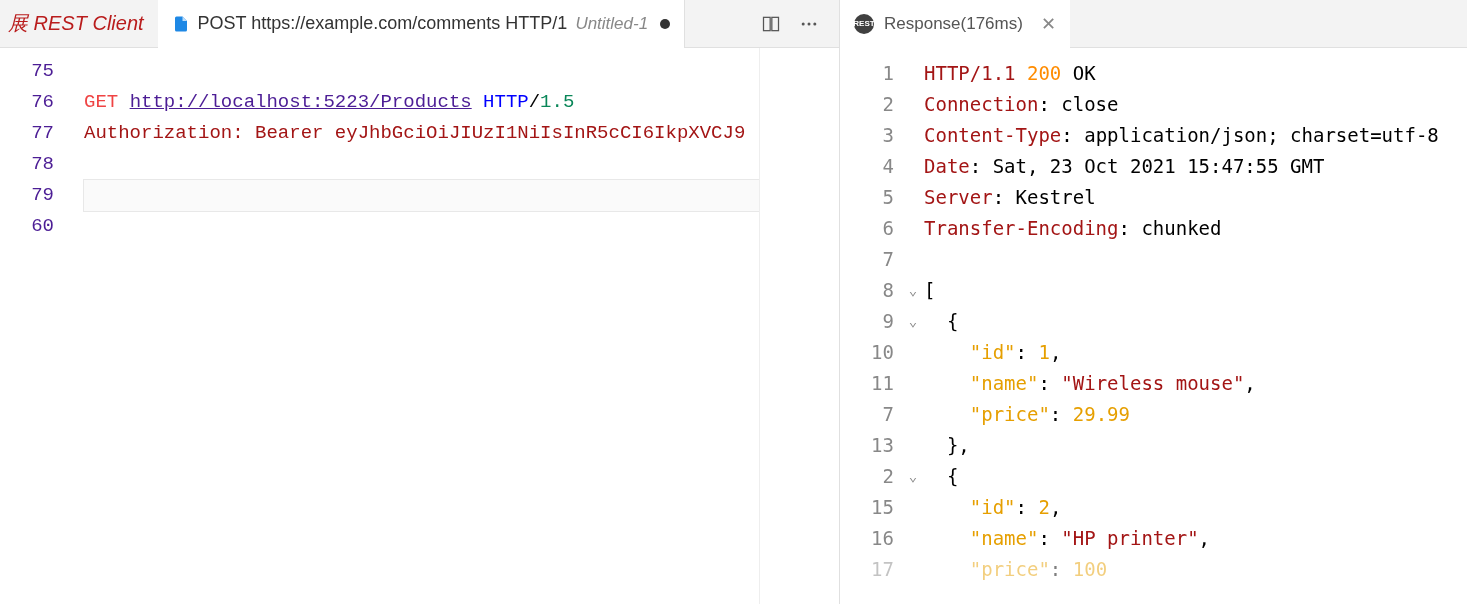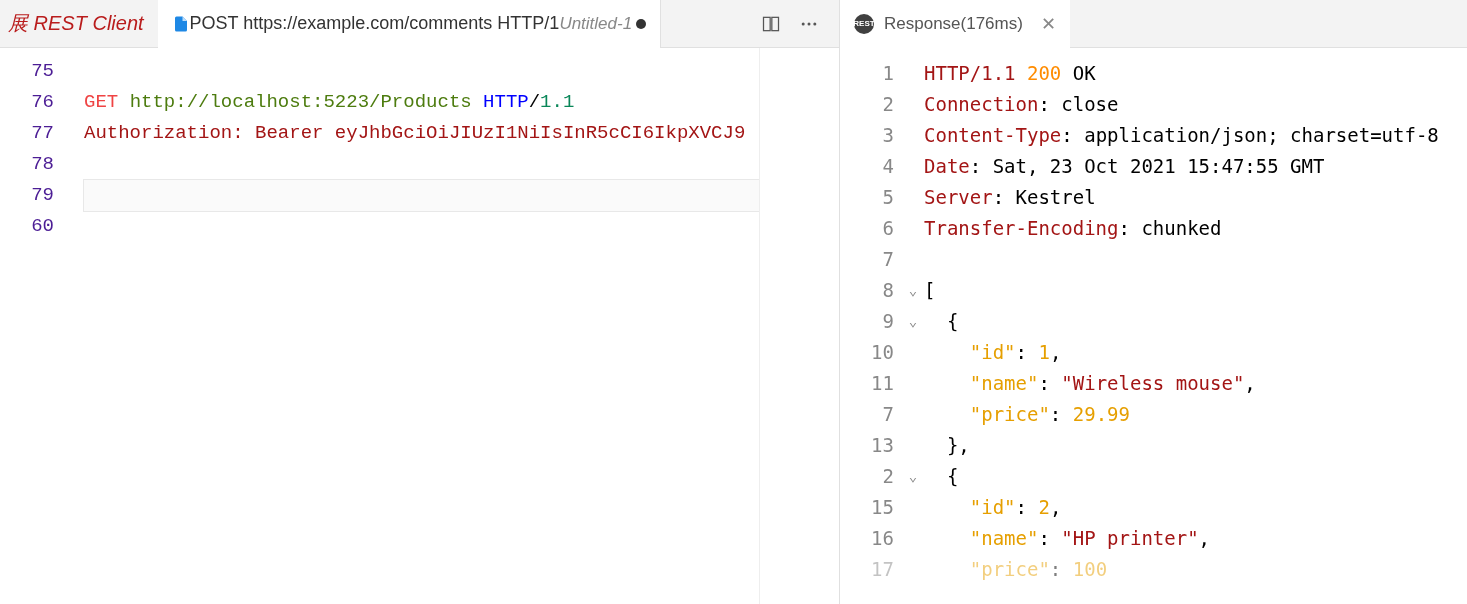--- a/index.html
+++ b/index.html
@@ -2,21 +2,21 @@
 <html><head>
   <meta charset="utf-8">
   <style>
     * { box-sizing: border-box; margin: 0; padding: 0; }
     body { font-family: "Segoe UI", -apple-system, sans-serif; background: #fff; overflow: hidden; width: 1467px; height: 604px; }
     .app { display: flex; flex-direction: column; height: 604px; }
 
     
     .tabbar { display: flex; align-items: center; height: 48px; background: #f3f3f3; border-bottom: 1px solid #e0e0e0; }
     .breadcrumb { font-style: italic; color: #b91c1c; font-size: 20px; padding: 0 14px 0 8px; }
-    .tab { display: flex; align-items: center; height: 48px; padding: 0 14px; background: #fff; border-right: 1px solid #e0e0e0; font-size: 18px; color: #333; cursor: pointer; gap: 0; }
+    .tab { display: flex; align-items: center; height: 48px; padding: 0 14px; background: #fff; border-right: 1px solid #e0e0e0; font-size: 18px; color: #333; cursor: pointer; gap: 8px; }
     .tab .file-icon { width: 18px; height: 18px; }
     .tab .secondary { color: #888; font-style: italic; font-size: 17px; }
     .tab .dirty-dot { width: 10px; height: 10px; border-radius: 50%; background: #333; margin-left: 4px; }
     .tab-actions { display: flex; align-items: center; gap: 18px; margin-left: auto; padding-right: 20px; color: #555; }
     .icon-btn { width: 20px; height: 20px; display: flex; align-items: center; justify-content: center; cursor: pointer; }
 
     
     .split { display: flex; flex: 1; overflow: hidden; }
     .pane { display: flex; flex-direction: column; overflow: hidden; }
     .pane-left { width: 840px; border-right: 1px solid #e0e0e0; position: relative; }
@@ -44,21 +44,21 @@
     .resp-editor { display: flex; flex: 1; font-family: Consolas, monospace; font-size: 19px; line-height: 31px; overflow: hidden; padding-top: 10px; }
     .resp-gutter { width: 62px; text-align: right; color: #888; padding-right: 8px; user-select: none; }
     .resp-gutter .ln { white-space: pre; }
     .fold-col { width: 22px; color: #888; font-size: 14px; user-select: none; }
     .fold-col .fc { height: 31px; display:flex; align-items:center; justify-content:center; cursor: pointer; }
     .resp-code { flex: 1; white-space: pre; color: #000; }
     .resp-code .line { height: 31px; }
 
     
     .tok-method { color: #ef4444; }
-    .tok-url { color: #4d7c0f; }
+    .tok-url { color: #4c1d95; text-decoration: underline; }
     .tok-proto { color: #0000ff; }
     .tok-num { color: #098658; }
     .tok-hdr { color: #a31515; }
     .tok-hval { color: #a31515; }
     .tok-txt { color: #000; }
     .tok-200 { color: #ff8c00; }
     .tok-str { color: #a31515; }
     .tok-key { color: #e69f00; }
     .tok-pn { color: #000; }
     .tok-jnum { color: #e69f00; }
@@ -105,21 +105,21 @@
         <div class="gutter" id="left-gutter">
             <div class="ln">75</div>
             <div class="ln">76</div>
             <div class="ln">77</div>
             <div class="ln">78</div>
             <div class="ln">79</div>
             <div class="ln">60</div>
           </div>
         <div class="code" id="left-code">
             <div class="line"></div>
-            <div class="line"><span class="tok-method">GET</span> <span class="tok-url">http://localhost:5223/Products</span> <span class="tok-proto">HTTP</span>/<span class="tok-num">1.1</span></div>
+            <div class="line"><span class="tok-method">GET</span> <span class="tok-url">http://localhost:5223/Products</span> <span class="tok-proto">HTTP</span>/<span class="tok-num">1.5</span></div>
             <div class="line"><span class="tok-hdr">Authorization</span><span class="tok-hdr">:</span> <span class="tok-hval">Bearer eyJhbGciOiJIUzI1NiIsInR5cCI6IkpXVCJ9</span></div>
             <div class="line"></div>
             <div class="line cursor-line"></div>
           </div>
         <div class="minimap" id="minimap">
             <div class="ml">---- --- ---</div>
             <div class="ml">--- --------</div>
             <div class="ml">----</div>
             <div class="ml"></div>
             <div class="ml">-- ---- ----</div>

